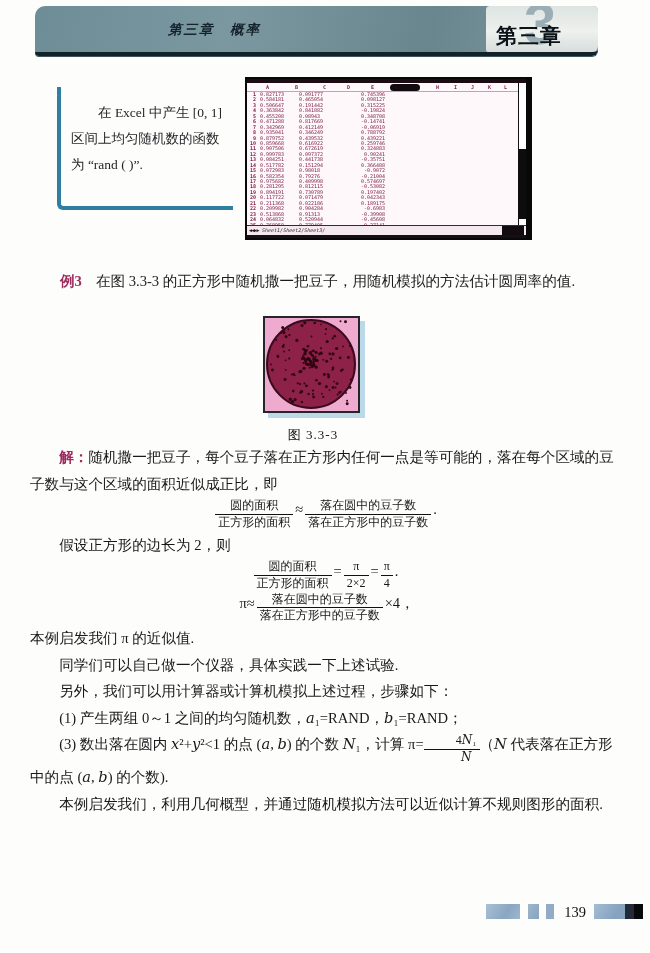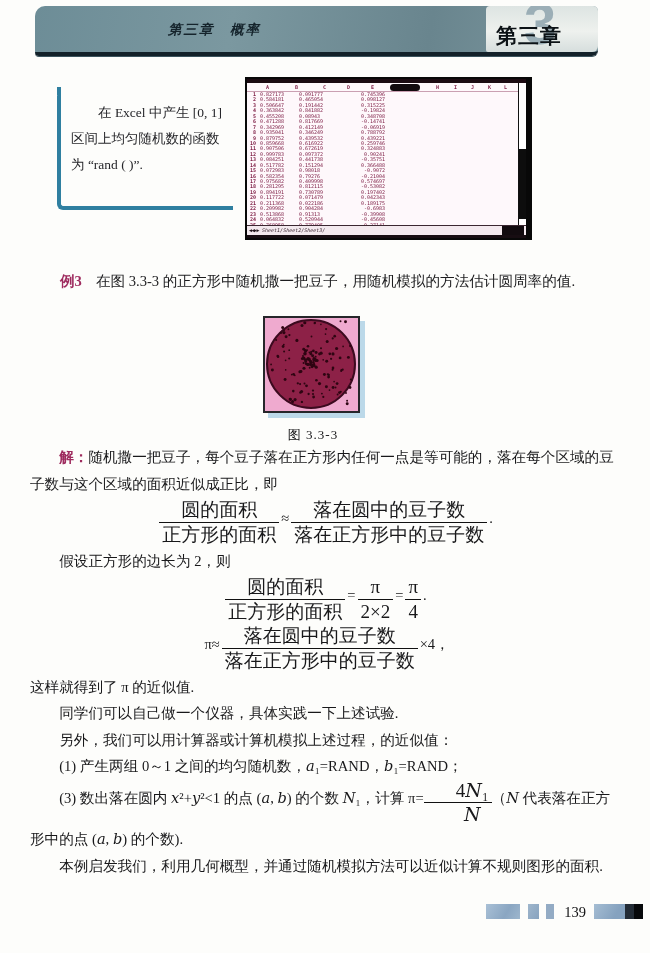--- a/index.html
+++ b/index.html
@@ -99,21 +99,21 @@
     position:absolute;left:263px;top:426px;width:100px;text-align:center;
     font-size:13px;color:#121214;letter-spacing:1px;
   }
   
   .main-col{position:absolute;left:30px;top:444px;width:594px;
     font-size:14.6px;line-height:26.5px;color:#18181a;}
   .para{text-indent:2em;}
   .para.noindent{text-indent:0;}
   .sol-label{color:var(--accent-magenta,#9e2b5e);font-weight:bold;}
   .formula{display:block;text-align:center;text-indent:0;margin:2px 0;line-height:1;}
-  .frac{display:inline-block;vertical-align:-0.95em;text-align:center;line-height:1.15;font-size:19px;}
+  .frac{display:inline-block;vertical-align:-0.95em;text-align:center;line-height:1.15;font-size:12px;}
   .frac .num{display:block;padding:0 3px 1px;border-bottom:1.3px solid #111;}
   .frac .den{display:block;padding:1px 3px 0;}
   .formula .op{display:inline-block;vertical-align:baseline;font-size:14.5px;padding:0 2px;}
   .gap-top{}
   i{font-family:"DejaVu Serif",serif;}
   
   .footer{position:absolute;left:0;top:904px;width:650px;height:18px;}
   .footer .blk{position:absolute;top:0;height:15px;margin-left:6px;}
   .f-rect1{left:480px;width:34px;background:linear-gradient(120deg,#a9c0d6,#8aa6c2 60%,#9db6cd);}
   .f-sq1{left:522px;width:11px;background:linear-gradient(120deg,#9fb6cc,#87a3bf);}
@@ -521,24 +521,24 @@
   </div>
 
 
   <div class="formula">
     <span class="op">π≈</span><span class="frac">
       <span class="num">落在圆中的豆子数</span>
       <span class="den">落在正方形中的豆子数</span>
     </span><span class="op">×4，</span>
   </div>
 
-  <div class="para noindent">这样就得到了 π 的近似值.</div>
+  <div class="para noindent">本例启发我们 π 的近似值.</div>
 
   <div class="para gap-top">同学们可以自己做一个仪器，具体实践一下上述试验.</div>
-  <div class="para">另外，我们可以用计算器或计算机模拟上述过程，的近似值：</div>
+  <div class="para">另外，我们可以用计算器或计算机模拟上述过程，步骤如下：</div>
   <div class="para">(1) 产生两组 0～1 之间的均匀随机数，<i>a</i>₁=RAND，<i>b</i>₁=RAND；</div>
   <div class="para">
     <span>(3) 数出落在圆内 <i>x</i>²+<i>y</i>²&lt;1 的点 (<i>a</i>, <i>b</i>) 的个数 <i>N</i>₁，计算 π=</span><span class="frac"><span class="num">4<i>N</i>₁</span><span class="den"><i>N</i></span></span><span>（<i>N</i> 代表落在正方形中的点 (<i>a</i>, <i>b</i>) 的个数).</span>
   </div>
   <div class="para">本例启发我们，利用几何概型，并通过随机模拟方法可以近似计算不规则图形的面积.</div>
 </div>
 
 <div class="footer">
   <span class="blk f-rect1"></span>
   <span class="blk f-sq1"></span>

